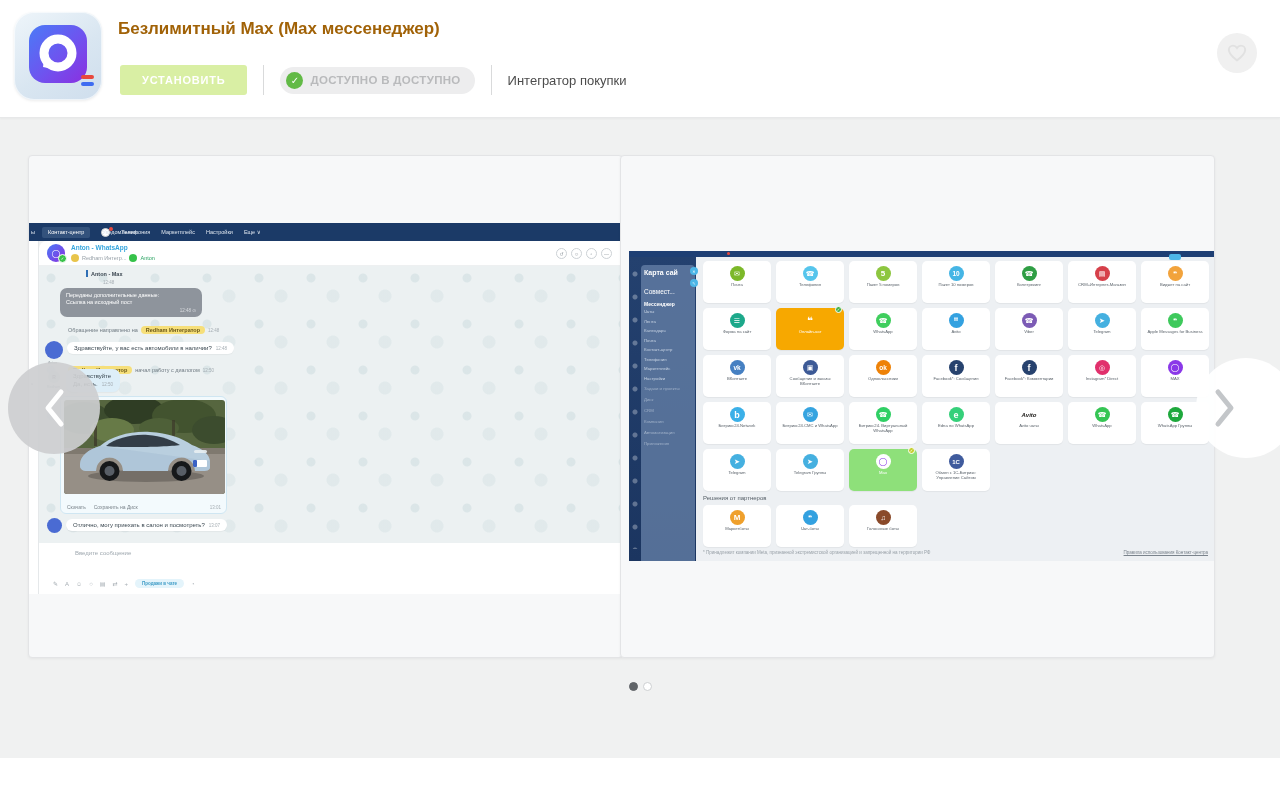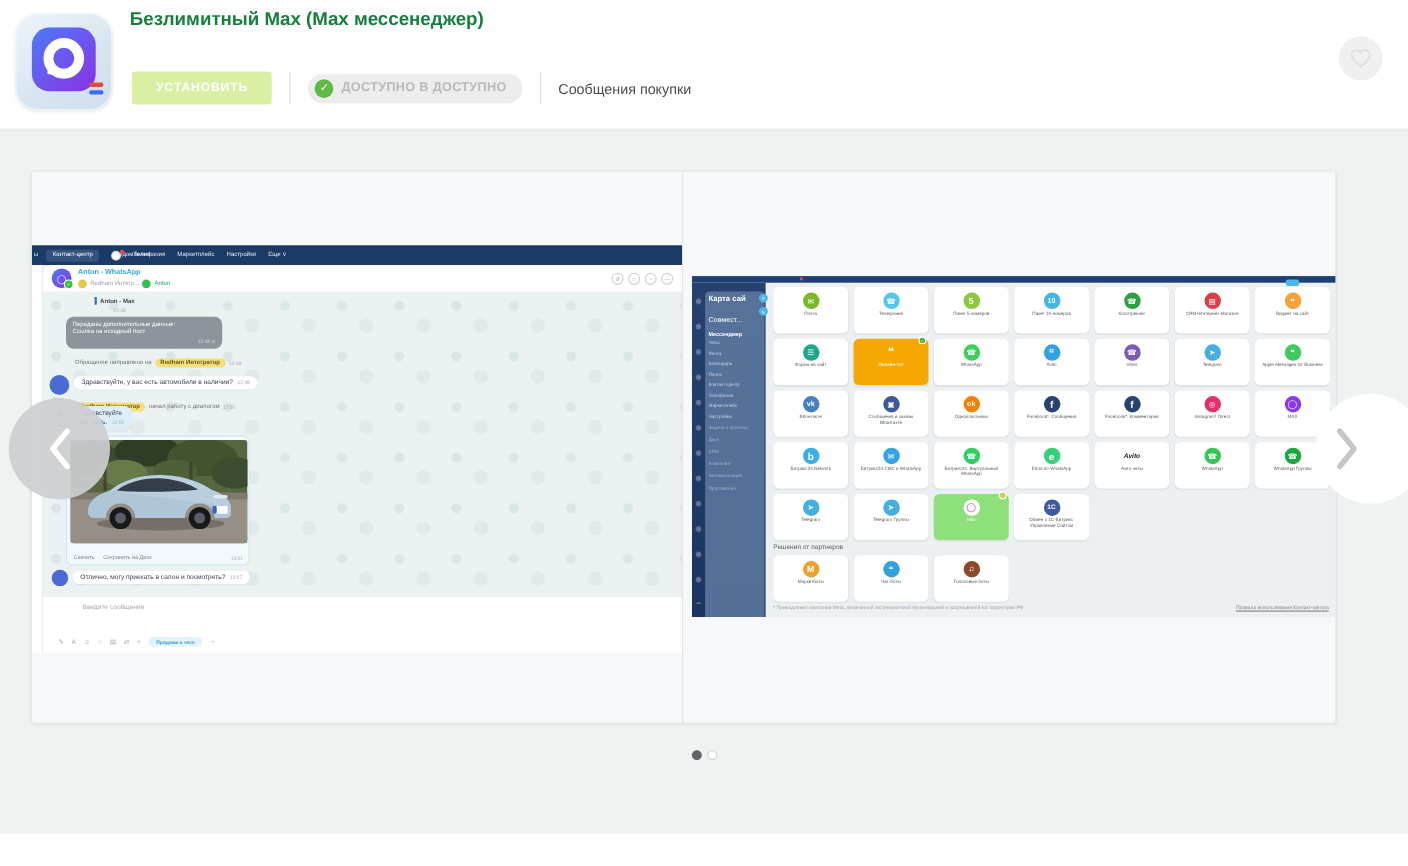--- a/index.html
+++ b/index.html
@@ -9,21 +9,21 @@
 
   
   .hdr { position:absolute; left:0; top:0; width:1280px; height:118px; background:#fff; border-bottom:1px solid #e7e8e9; box-shadow:0 1px 2px rgba(0,0,0,.04); z-index:5; }
   .appicon { position:absolute; left:14px; top:12px; width:88px; height:88px; border-radius:20px;
     background:linear-gradient(145deg,#eef5fa 0%,#d9e6f1 55%,#cfdeed 100%); box-shadow:inset 0 0 0 1px rgba(255,255,255,.6), 0 1px 3px rgba(0,0,0,.08); }
   .appicon-inner { position:absolute; left:15px; top:13px; width:58px; height:58px; border-radius:16px;
     background:linear-gradient(135deg,#4a7bf7 0%,#6f53ef 55%,#8b2fe0 100%); }
   .stripe { position:absolute; border-radius:2px; height:4px; }
   .stripe.red { width:13px; right:8px; bottom:21px; background:#e8483d; }
   .stripe.blue { width:13px; right:8px; bottom:14px; background:#3e6cf1; }
-  .hdr-title { position:absolute; left:118px; top:8px; font-size:17px; font-weight:600; color:#15803d; }
+  .hdr-title { position:absolute; left:118px; top:19px; font-size:17px; font-weight:600; color:#a16207; }
   .hdr-actions { position:absolute; left:120px; top:64px; display:flex; align-items:center; gap:16px; height:32px; }
   .btn-install { background:#d9efa4; color:#fff; font-size:11px; font-weight:700; letter-spacing:.8px; padding:9px 22px; border:none; border-radius:3px; cursor:pointer; }
   .vline { width:1px; height:30px; background:#d9dadb; }
   .badge-sub { display:flex; align-items:center; gap:7px; background:#ededee; border-radius:16px; padding:5px 14px 5px 6px; }
   .badge-check { width:17px; height:17px; border-radius:50%; background:#62ba46; color:#fff; font-size:10px; display:flex; align-items:center; justify-content:center; }
   .badge-sub span.txt { font-size:11.5px; color:#b9babc; letter-spacing:.3px; font-weight:600; }
   .purchases { font-size:13px; color:#4c4c4c; }
   .heart-btn { position:absolute; right:23px; top:33px; width:40px; height:40px; border-radius:50%; background:#f0f0f0; display:flex; align-items:center; justify-content:center; cursor:pointer; }
 
   
@@ -140,21 +140,21 @@
     </div>
     <div class="hdr-title">Безлимитный Max (Max мессенеджер)</div>
     <div class="hdr-actions">
       <button class="btn-install">УСТАНОВИТЬ</button>
       <div class="vline"></div>
       <div class="badge-sub">
         <span class="badge-check">✓</span>
         <span class="txt">ДОСТУПНО В ДОСТУПНО</span>
       </div>
       <div class="vline"></div>
-      <div class="purchases">Сообщения покупки</div>
+      <div class="purchases">Интегратор покупки</div>
     </div>
     <div class="heart-btn">
       <svg width="20" height="18" viewBox="0 0 24 22">
         <path d="M12 20 C5 14.5 2 11 2 7.2 C2 4.3 4.3 2 7.2 2 C9.2 2 11 3.1 12 4.8 C13 3.1 14.8 2 16.8 2 C19.7 2 22 4.3 22 7.2 C22 11 19 14.5 12 20 Z" fill="none" stroke="#e1e1e1" stroke-width="2.4"></path>
       </svg>
     </div>
   </div>
 
   <div class="stage">
 

